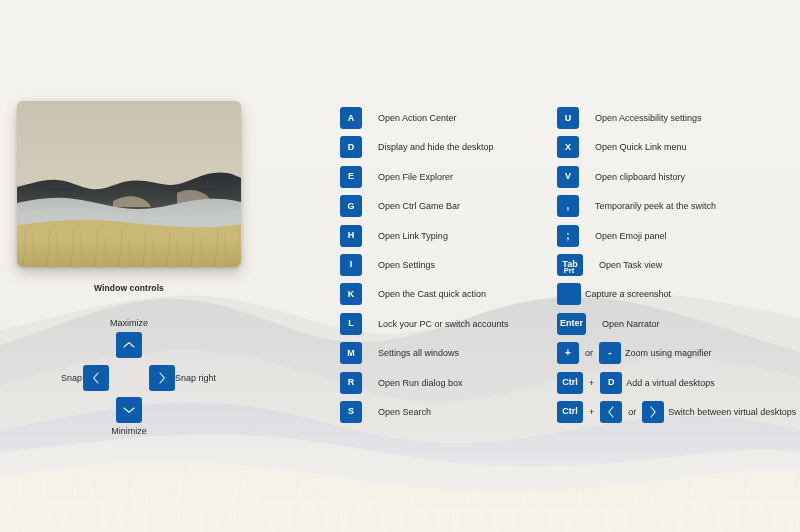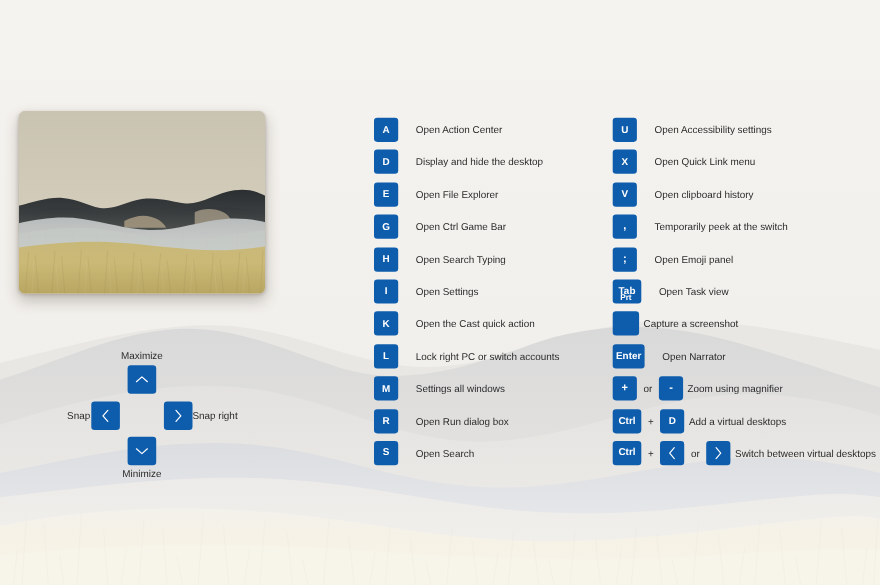--- a/index.html
+++ b/index.html
@@ -368,20 +368,21 @@
           <path d="M96,126 L98,109"></path>
           <path d="M122,128 L120,112"></path>
         <path d="M148,126 L150,108"></path>
           <path d="M172,125 L170,110"></path>
           <path d="M198,124 L200,107"></path>
       </g>
     </svg>
   </div>
 
   <div id="wincontrols">
+    <div class="wc-title">Window controls</div>
 
     <div class="wc-lbl" id="wc-maximize-lbl">Maximize</div>
     <div class="wc-lbl" id="wc-minimize-lbl">Minimize</div>
     <div class="wc-lbl" id="wc-snapleft-lbl">Snap left</div>
     <div class="wc-lbl" id="wc-snapright-lbl">Snap right</div>
 
     <div class="wc-btn" id="wc-btn-max">
       <span>
         <svg width="12" height="8" viewBox="0 0 12 8">
             <path d="M1,6 L6,1.6 L11,6" fill="none" stroke="#fff" stroke-width="1.1" stroke-linecap="round" stroke-linejoin="round"></path>
@@ -423,33 +424,33 @@
       <div class="sc-row">
         <div class="key">E</div>
         <div class="sc-desc">Open File Explorer</div>
       </div>
       <div class="sc-row">
         <div class="key">G</div>
         <div class="sc-desc">Open Ctrl Game Bar</div>
       </div>
       <div class="sc-row">
         <div class="key">H</div>
-        <div class="sc-desc">Open Search Typing</div>
+        <div class="sc-desc">Open Link Typing</div>
       </div>
       <div class="sc-row">
         <div class="key">I</div>
         <div class="sc-desc">Open Settings</div>
       </div>
       <div class="sc-row">
         <div class="key">K</div>
         <div class="sc-desc">Open the Cast quick action</div>
       </div>
       <div class="sc-row">
         <div class="key">L</div>
-        <div class="sc-desc">Lock right PC or switch accounts</div>
+        <div class="sc-desc">Lock your PC or switch accounts</div>
       </div>
       <div class="sc-row">
         <div class="key">M</div>
         <div class="sc-desc">Settings all windows</div>
       </div>
       <div class="sc-row">
         <div class="key">R</div>
         <div class="sc-desc">Open Run dialog box</div>
       </div>
       <div class="sc-row">

